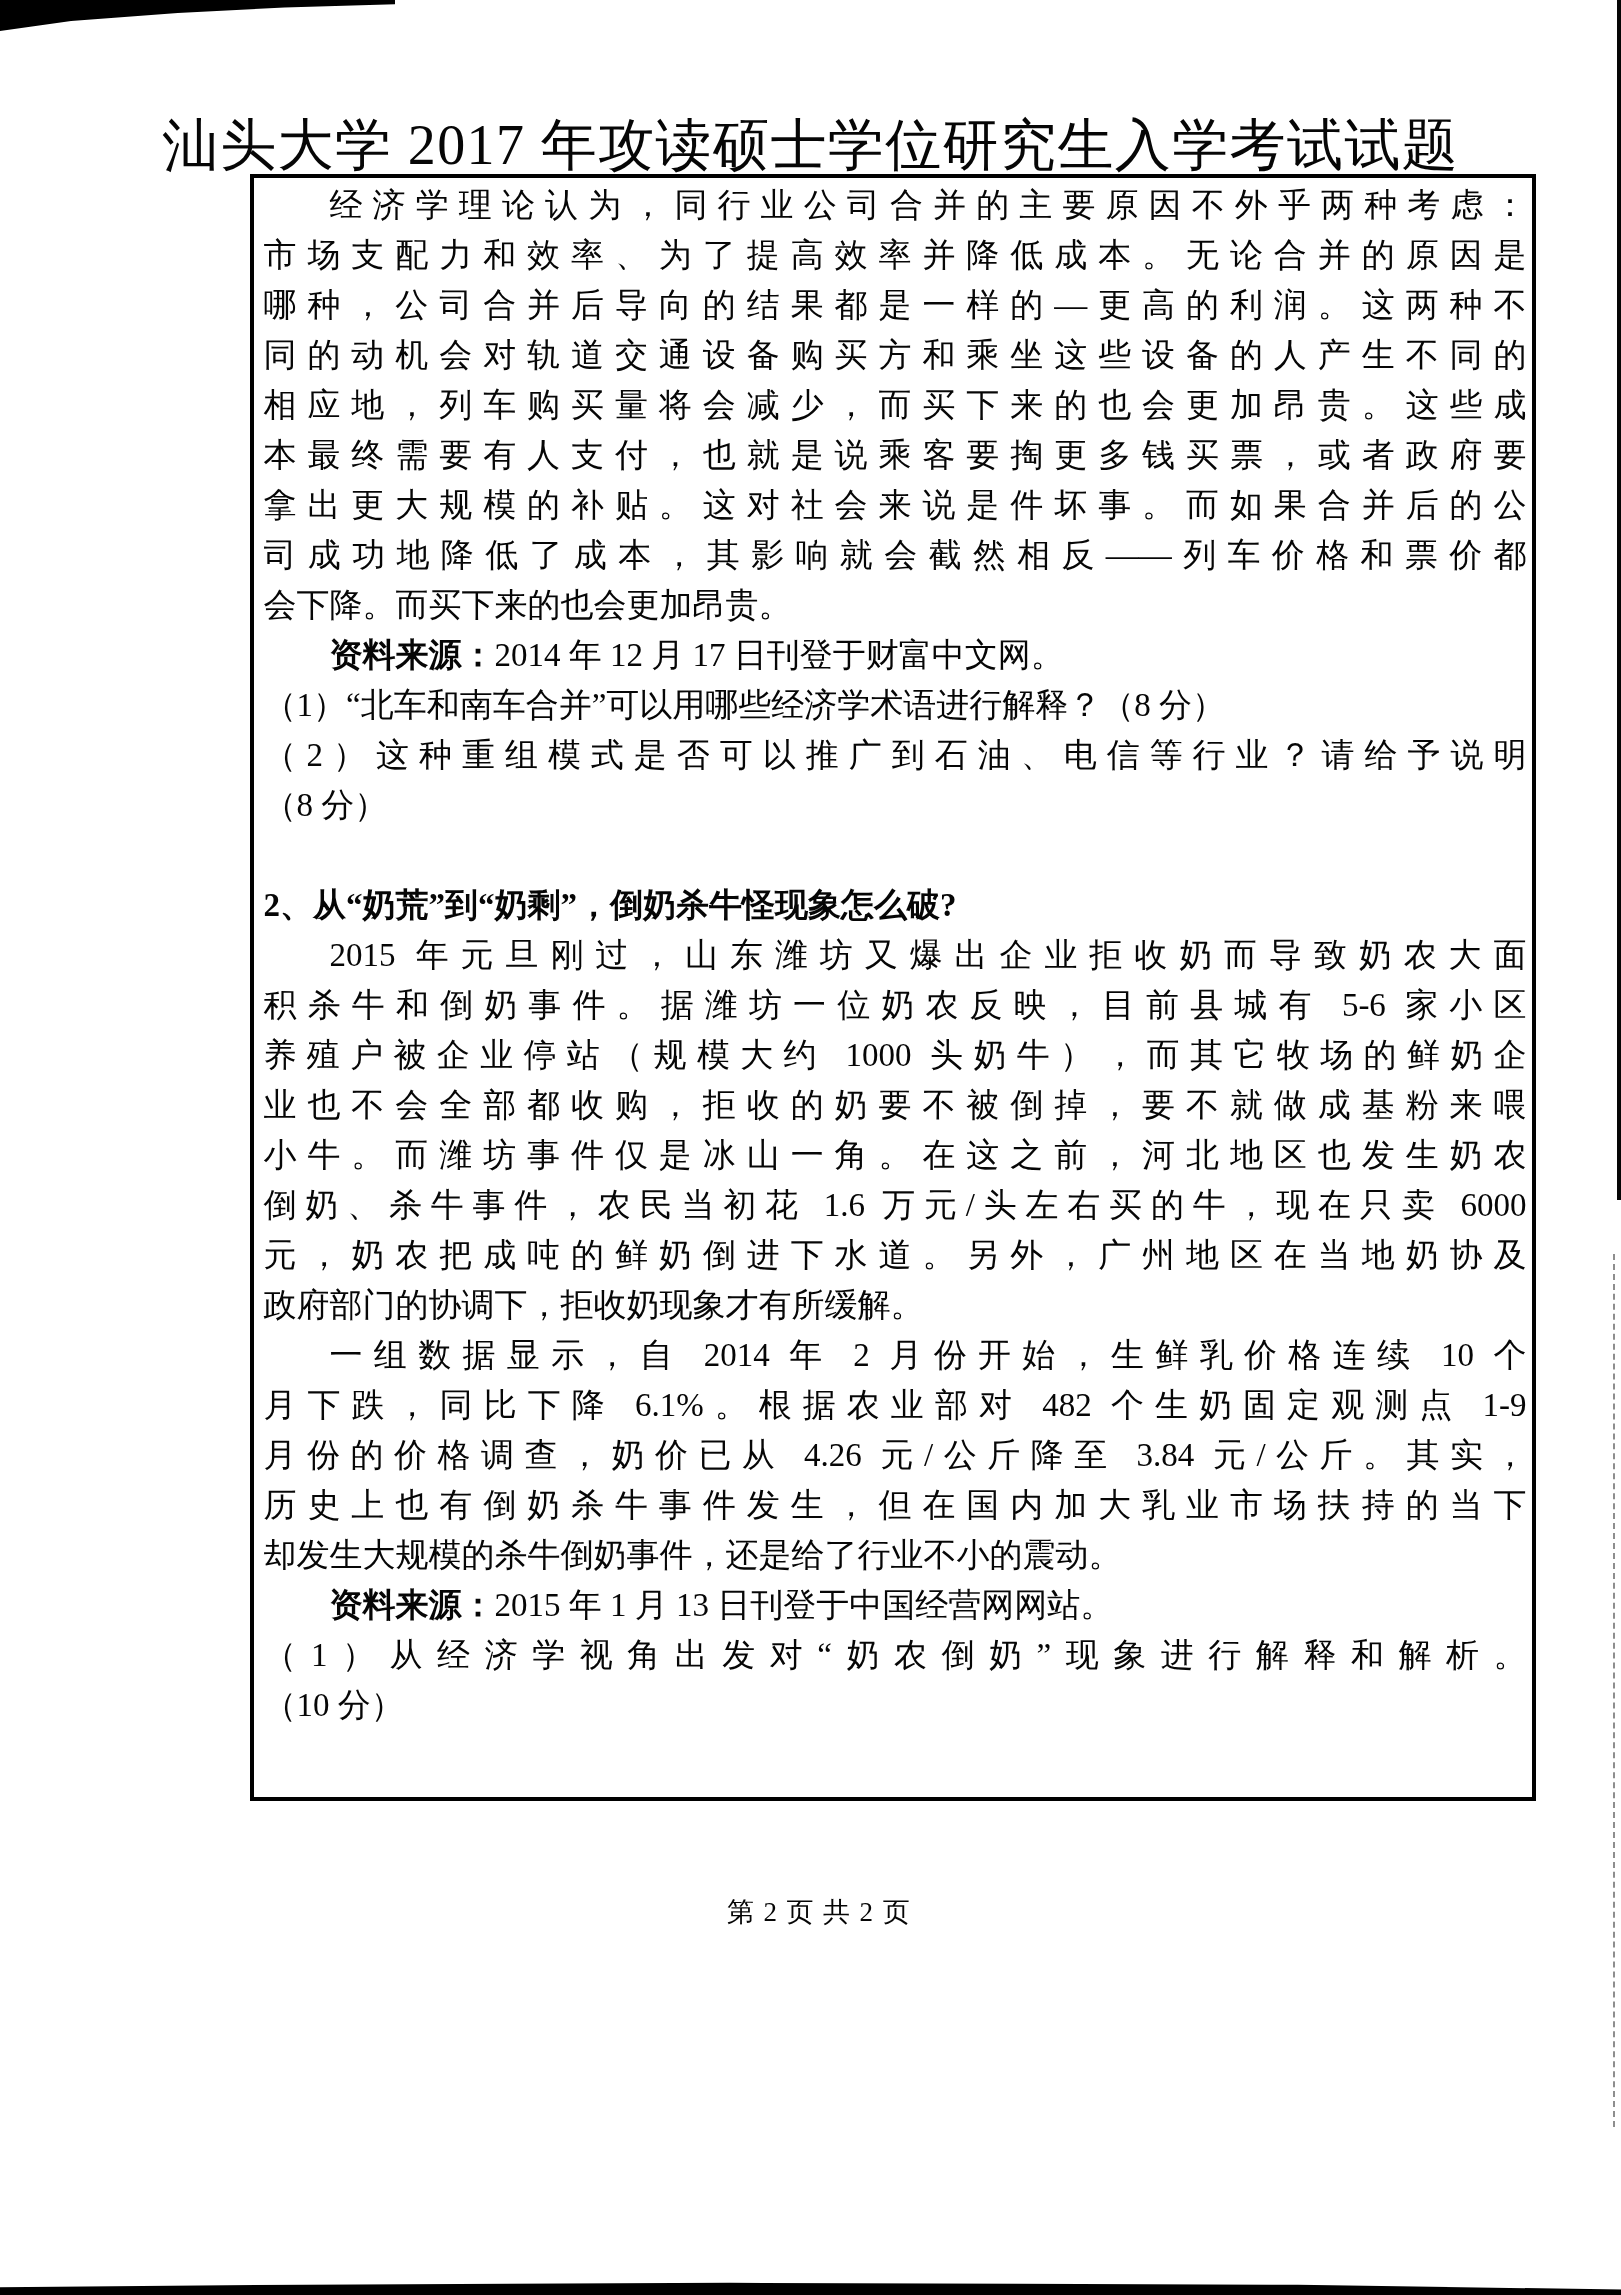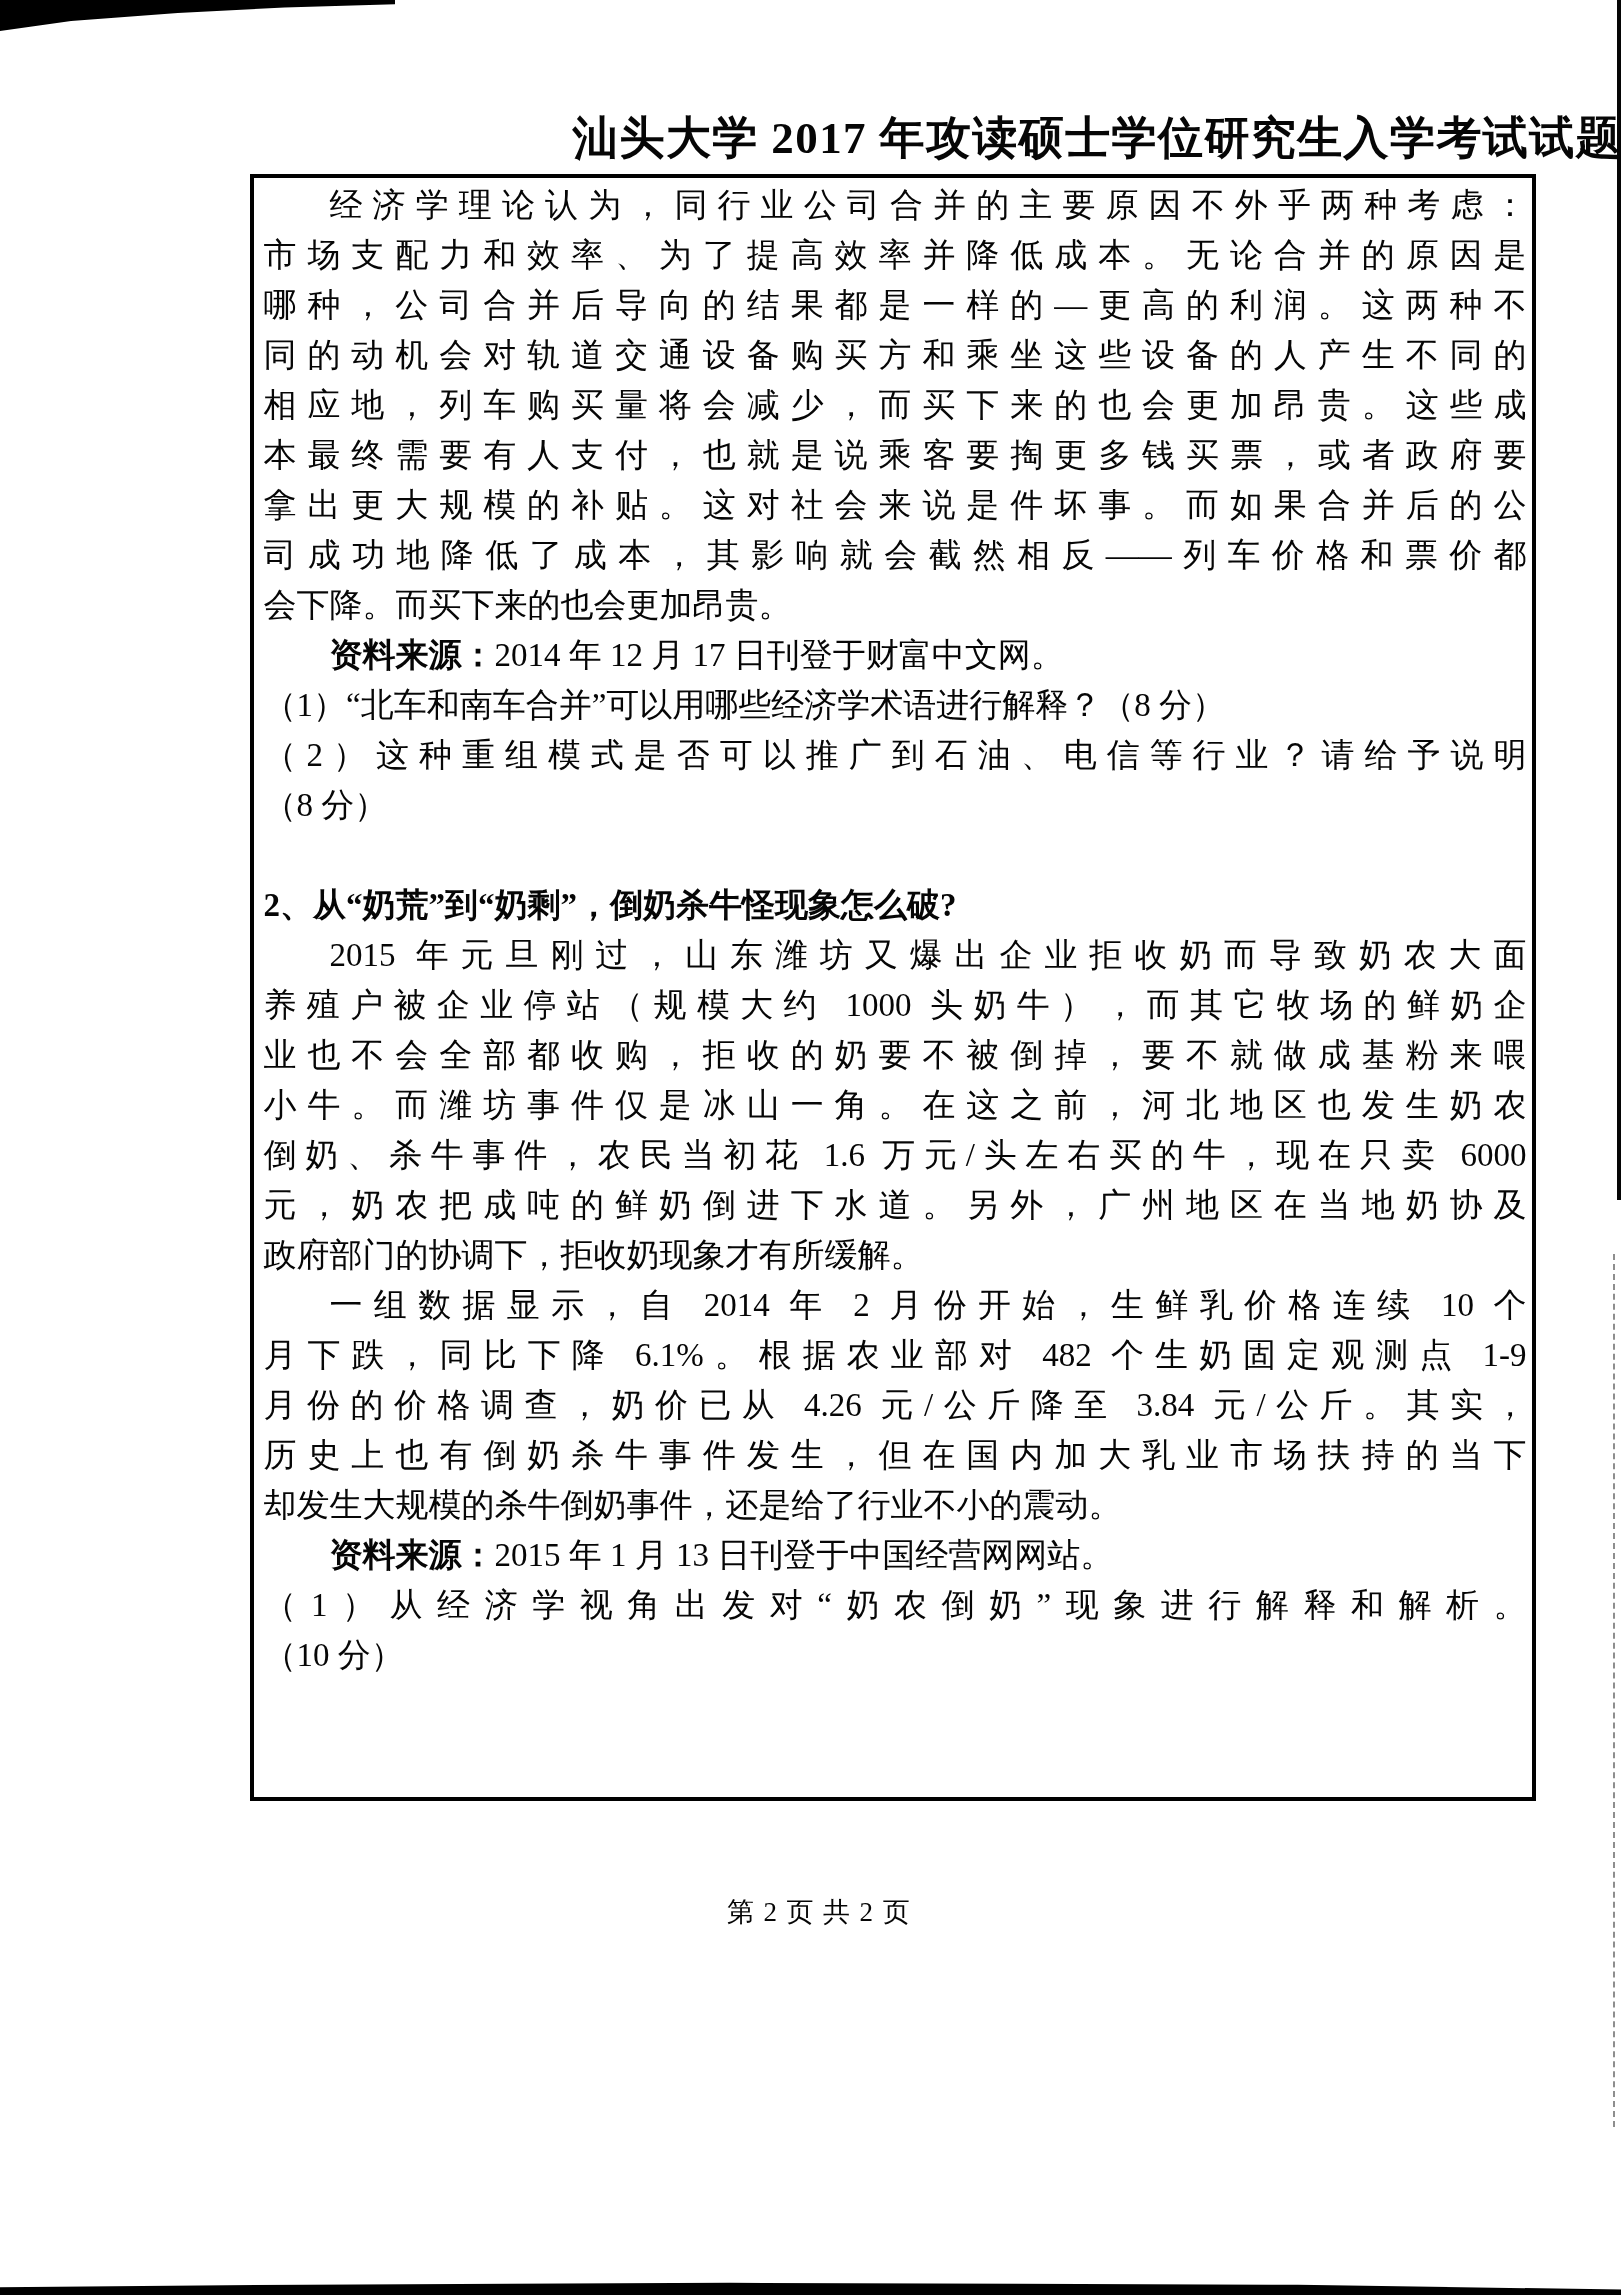--- a/index.html
+++ b/index.html
@@ -34,23 +34,23 @@
     position: absolute; left: 1613px; top: 1254px;
     height: 873px; width: 0;
     border-left: 2px dashed #333;
     opacity: 0.55;
   }
 
   
   .page-title {
     position: absolute; left: 0; top: 108px;
     width: 100%;
-    text-align: right;
-    font-size: 45px;
-    font-weight: bold;
+    text-align: center;
+    font-size: 56px;
+    font-weight: normal;
     letter-spacing: 1.4px;
     white-space: nowrap;
   }
 
   
   .exam-box {
     position: absolute;
     left: 250px; top: 174px;
     width: 1286px; height: 1627px;
     border: 4.1px solid #000;
@@ -101,20 +101,21 @@
     <div class="line fill">拿出更大规模的补贴。这对社会来说是件坏事。而如果合并后的公</div>
     <div class="line fill">司成功地降低了成本，其影响就会截然相反——列车价格和票价都</div>
     <div class="line">会下降。而买下来的也会更加昂贵。</div>
     <div class="line indent"><span class="bold">资料来源：</span>2014 年 12 月 17 日刊登于财富中文网。</div>
     <div class="line">（1）“北车和南车合并”可以用哪些经济学术语进行解释？（8 分）</div>
     <div class="line fill">（2）这种重组模式是否可以推广到石油、电信等行业？请给予说明</div>
     <div class="line">（8 分）</div>
     <div class="spacer-line"></div>
     <div class="line heading">2、从“奶荒”到“奶剩”，倒奶杀牛怪现象怎么破?</div>
     <div class="line fill indent">2015 年元旦刚过，山东潍坊又爆出企业拒收奶而导致奶农大面</div>
+    <div class="line fill">积杀牛和倒奶事件。据潍坊一位奶农反映，目前县城有 5-6 家小区</div>
     <div class="line fill">养殖户被企业停站（规模大约 1000 头奶牛），而其它牧场的鲜奶企</div>
     <div class="line fill">业也不会全部都收购，拒收的奶要不被倒掉，要不就做成基粉来喂</div>
     <div class="line fill">小牛。而潍坊事件仅是冰山一角。在这之前，河北地区也发生奶农</div>
     <div class="line fill">倒奶、杀牛事件，农民当初花 1.6 万元/头左右买的牛，现在只卖 6000</div>
     <div class="line fill">元，奶农把成吨的鲜奶倒进下水道。另外，广州地区在当地奶协及</div>
     <div class="line">政府部门的协调下，拒收奶现象才有所缓解。</div>
     <div class="line fill indent">一组数据显示，自 2014 年 2 月份开始，生鲜乳价格连续 10 个</div>
     <div class="line fill">月下跌，同比下降 6.1%。根据农业部对 482 个生奶固定观测点 1-9</div>
     <div class="line fill">月份的价格调查，奶价已从 4.26 元/公斤降至 3.84 元/公斤。其实，</div>
     <div class="line fill">历史上也有倒奶杀牛事件发生，但在国内加大乳业市场扶持的当下</div>

